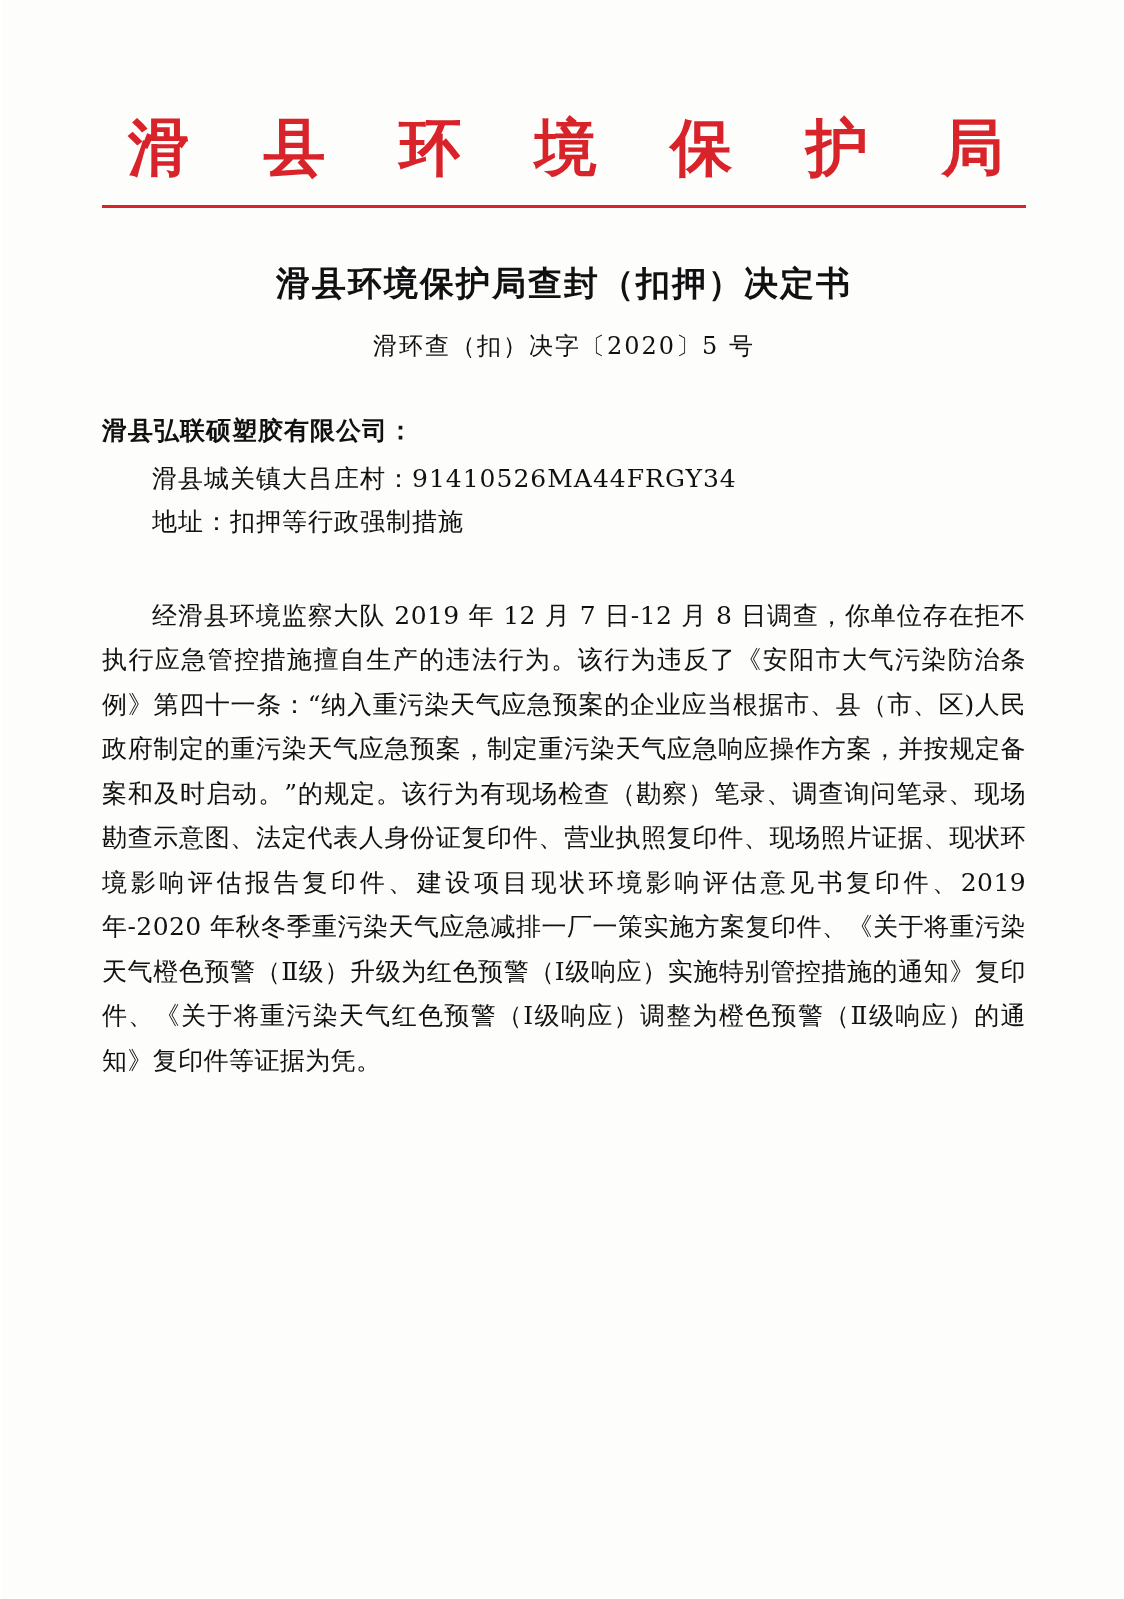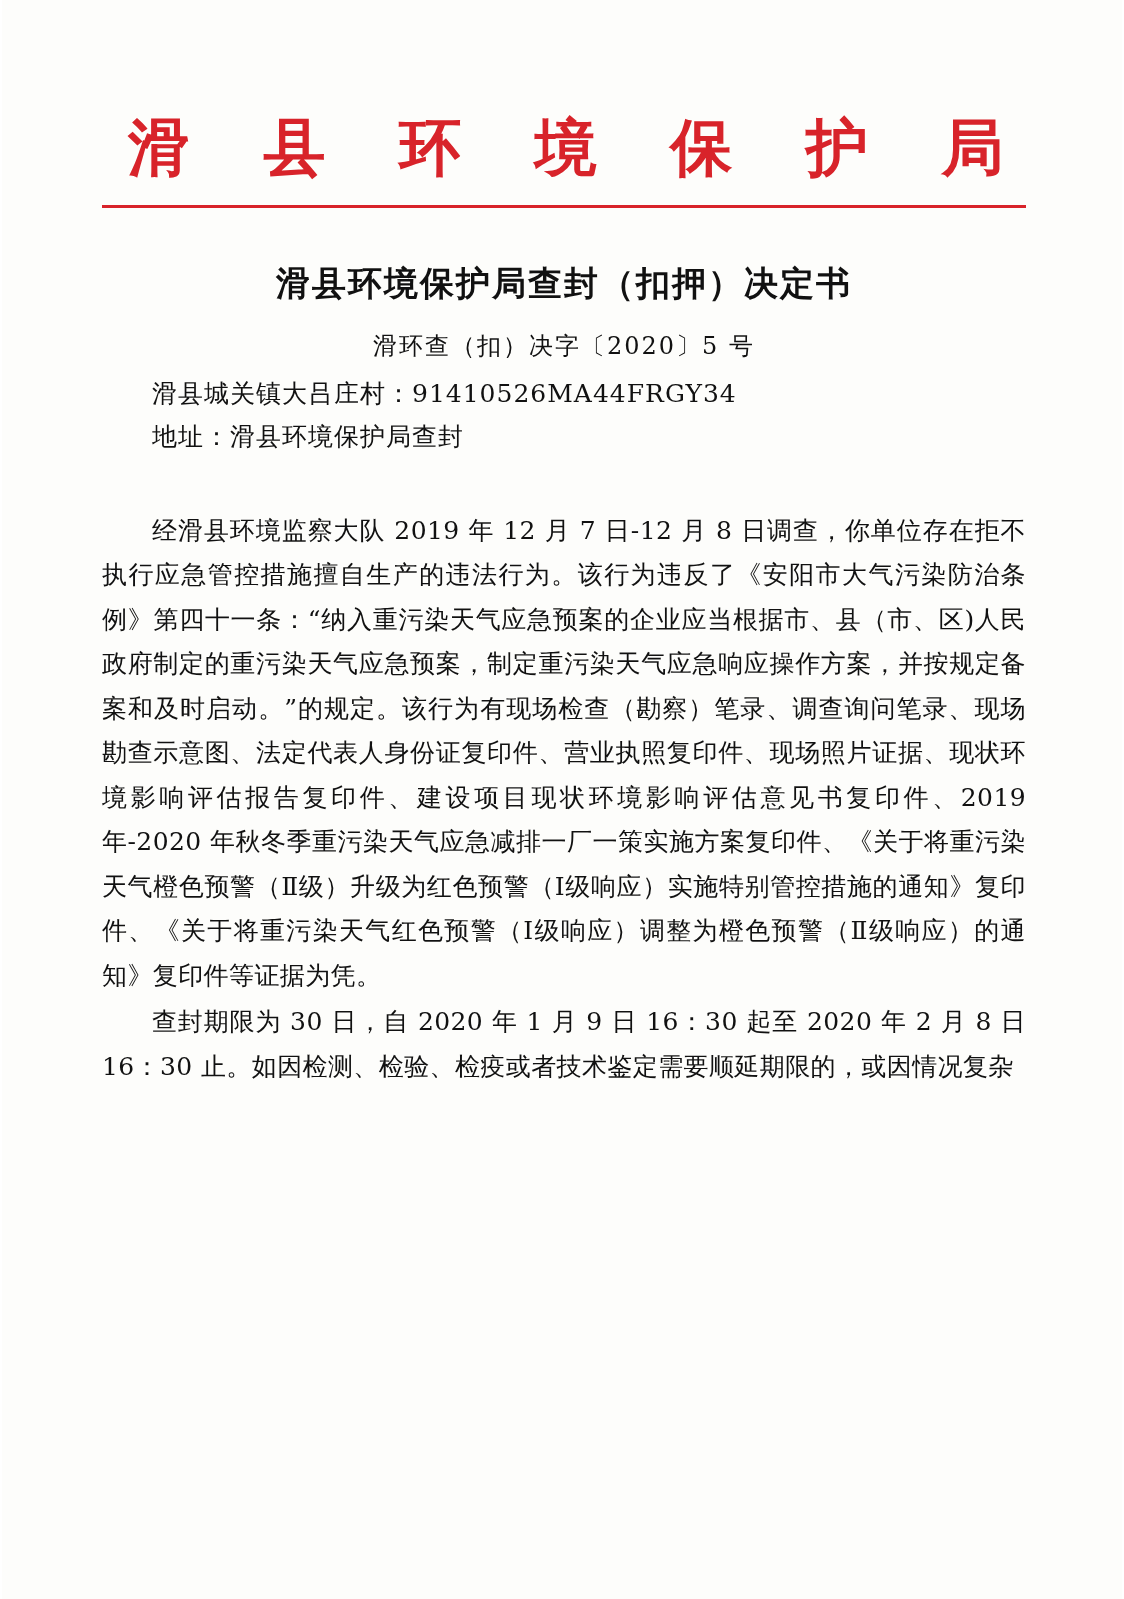--- a/index.html
+++ b/index.html
@@ -104,25 +104,25 @@
 
     <div class="letterhead">
       <div class="letterhead-title">滑 县 环 境 保 护 局</div>
       <div class="letterhead-rule"></div>
     </div>
 
     <div class="doc-title">滑县环境保护局查封（扣押）决定书</div>
 
     <div class="doc-number">滑环查（扣）决字〔2020〕5 号</div>
 
+    <div class="recipient">滑县弘联硕塑胶有限公司：</div>
 
     <div class="recipient-lines">
       <div class="ind">滑县城关镇大吕庄村：91410526MA44FRGY34</div>
-      <div class="ind">地址：滑县环境保护局查封</div>
+      <div class="ind">地址：扣押等行政强制措施</div>
     </div>
 
     <div class="body-text">
       <p>经滑县环境监察大队 2019 年 12 月 7 日-12 月 8 日调查，你单位存在拒不执行应急管控措施擅自生产的违法行为。该行为违反了《安阳市大气污染防治条例》第四十一条：“纳入重污染天气应急预案的企业应当根据市、县（市、区)人民政府制定的重污染天气应急预案，制定重污染天气应急响应操作方案，并按规定备案和及时启动。”的规定。该行为有现场检查（勘察）笔录、调查询问笔录、现场勘查示意图、法定代表人身份证复印件、营业执照复印件、现场照片证据、现状环境影响评估报告复印件、建设项目现状环境影响评估意见书复印件、2019 年-2020 年秋冬季重污染天气应急减排一厂一策实施方案复印件、《关于将重污染天气橙色预警（Ⅱ级）升级为红色预警（Ⅰ级响应）实施特别管控措施的通知》复印件、《关于将重污染天气红色预警（Ⅰ级响应）调整为橙色预警（Ⅱ级响应）的通知》复印件等证据为凭。</p>
-      <p>查封期限为 30 日，自 2020 年 1 月 9 日 16：30 起至 2020 年 2 月 8 日 16：30 止。如因检测、检验、检疫或者技术鉴定需要顺延期限的，或因情况复杂</p>
     </div>
 
   </div>
 </div>
 
 </body></html>

